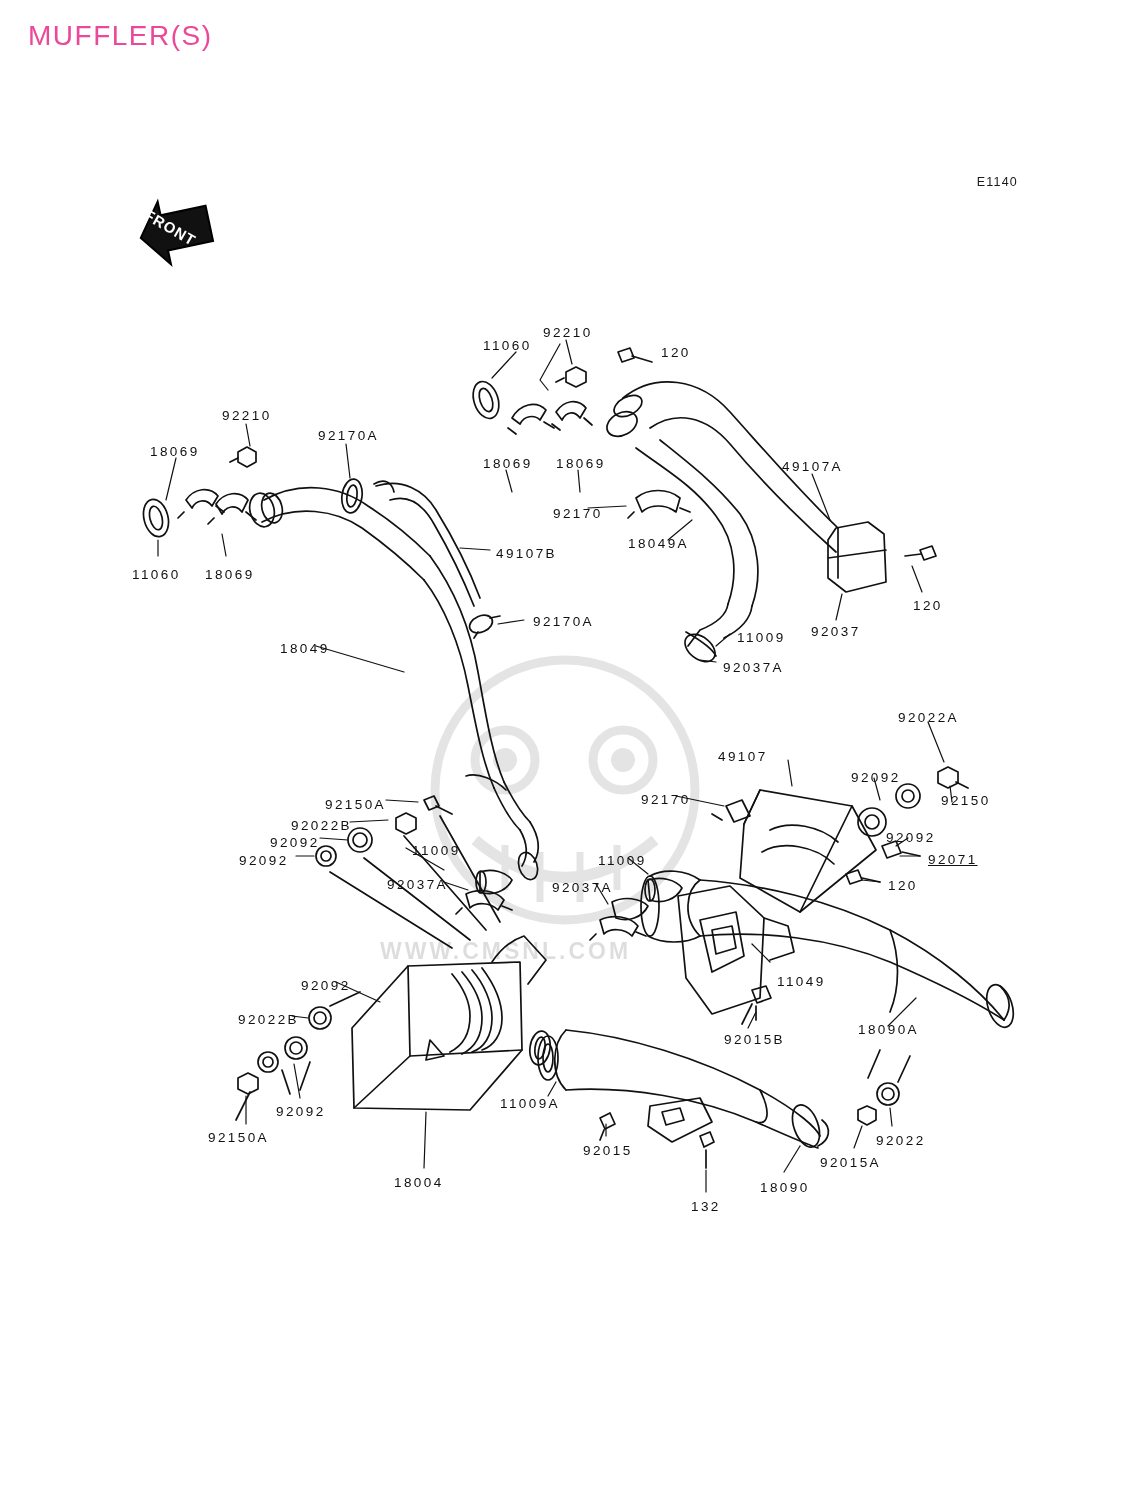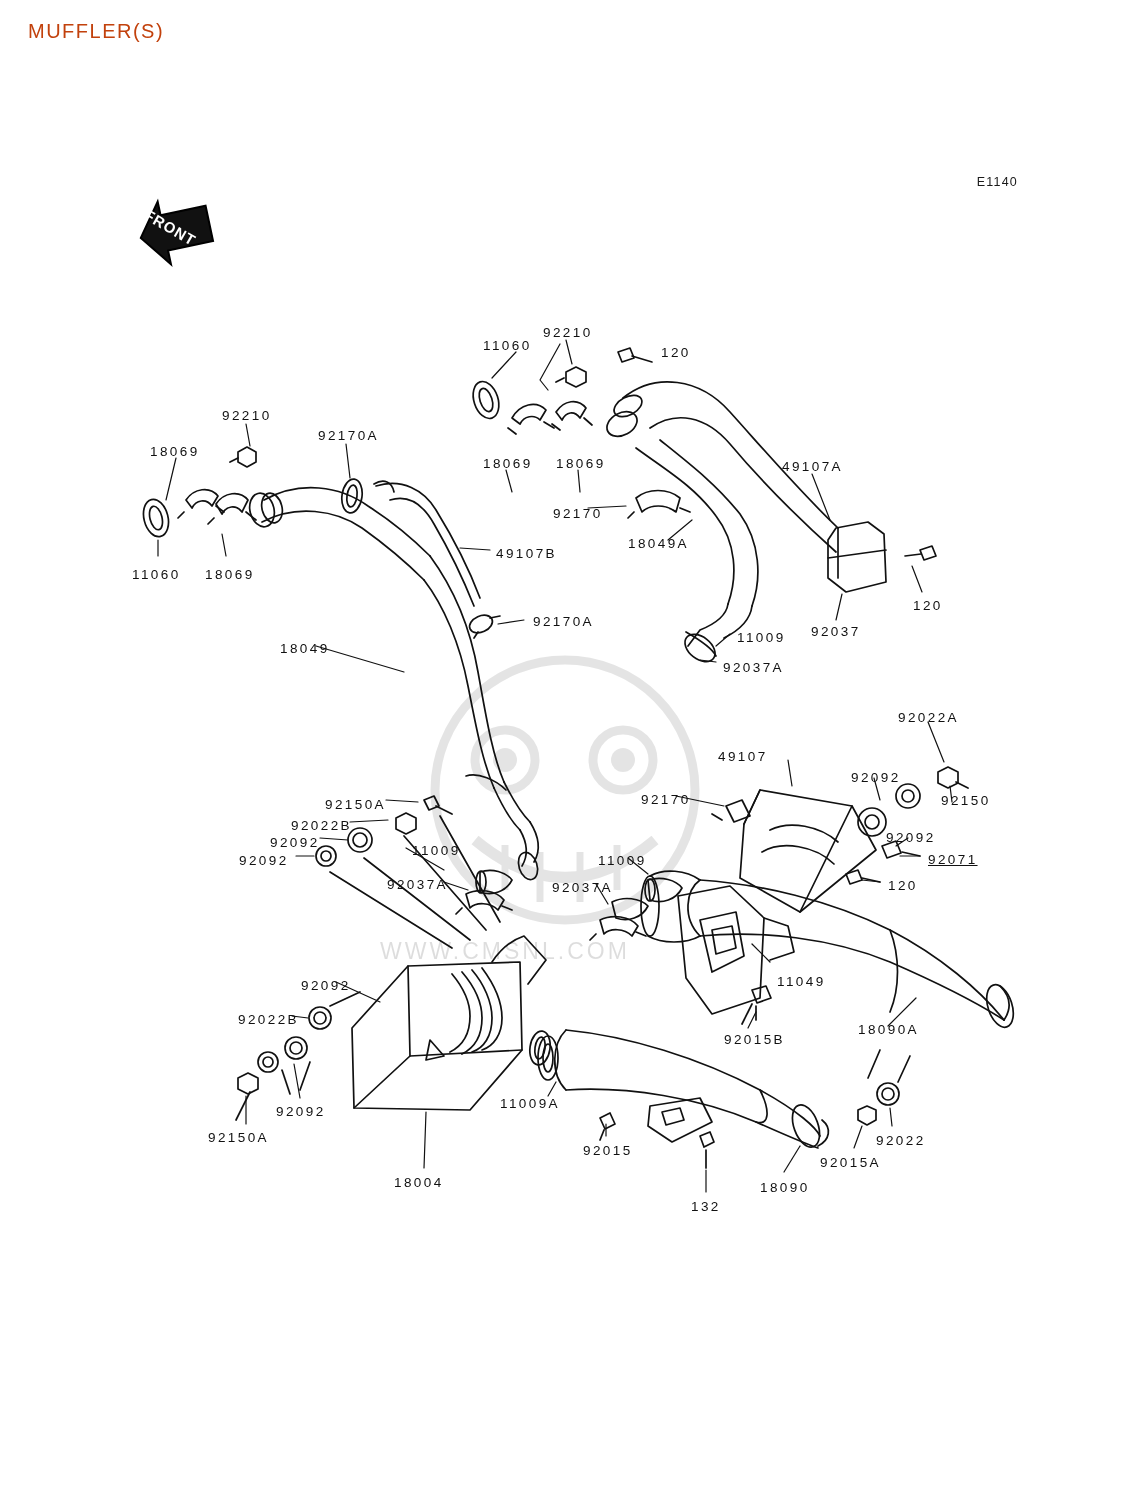--- a/index.html
+++ b/index.html
@@ -18,23 +18,23 @@
   #page {
     position: absolute;
     left: 0; top: 0;
     width: 1146px;
     height: 1500px;
   }
   .title {
     position: absolute;
     left: 28px;
     top: 20px;
-    font-size: 20px;
+    font-size: 28px;
     letter-spacing: 1.5px;
-    color: #c2410c;
+    color: #ec4899;
     font-family: "Liberation Sans", sans-serif;
   }
   .diagram-code {
     position: absolute;
     right: 128px;
     top: 175px;
     font-size: 12.5px;
     letter-spacing: 1.2px;
     color: #1a1a1a;
     padding-left: 20px;
@@ -67,21 +67,21 @@
     height: 360px;
     opacity: 0.10;
     pointer-events: none;
   }
   .wm-text {
     position: absolute;
     left: 380px;
     top: 938px;
     font-family: "Liberation Sans", sans-serif;
     font-size: 23px;
-    font-weight: normal;
+    font-weight: bold;
     letter-spacing: 3px;
     color: #000000;
     opacity: 0.13;
   }
   svg.art {
     position: absolute;
     left: 0; top: 0;
     width: 1146px;
     height: 1500px;
   }

